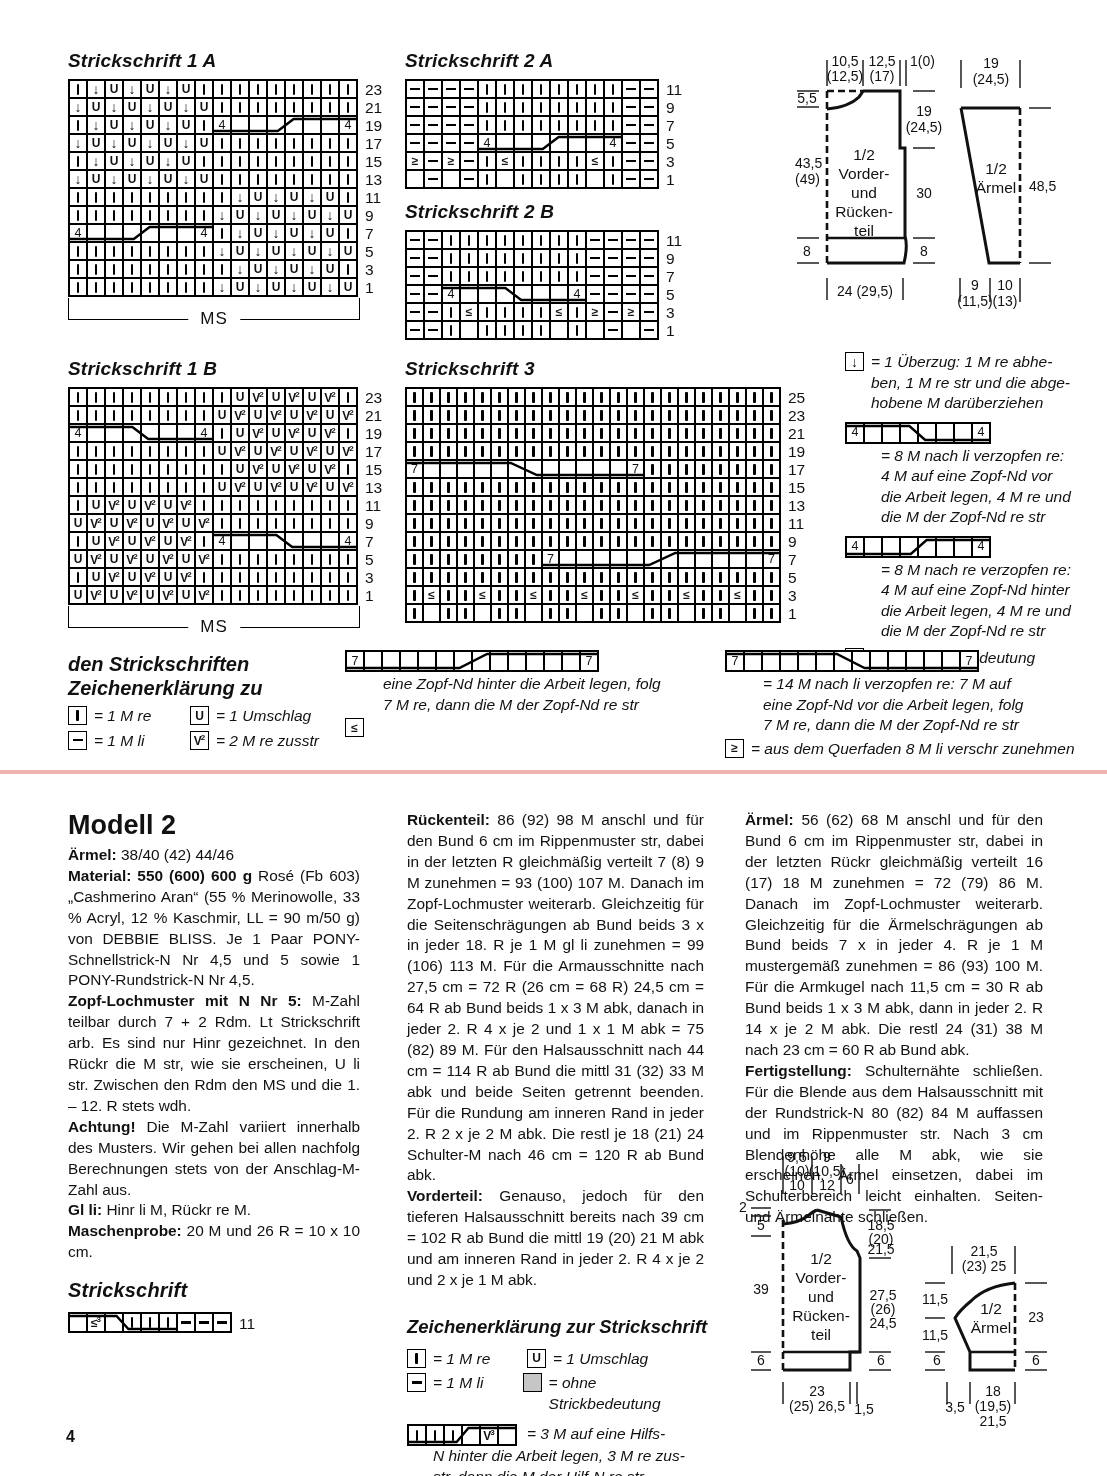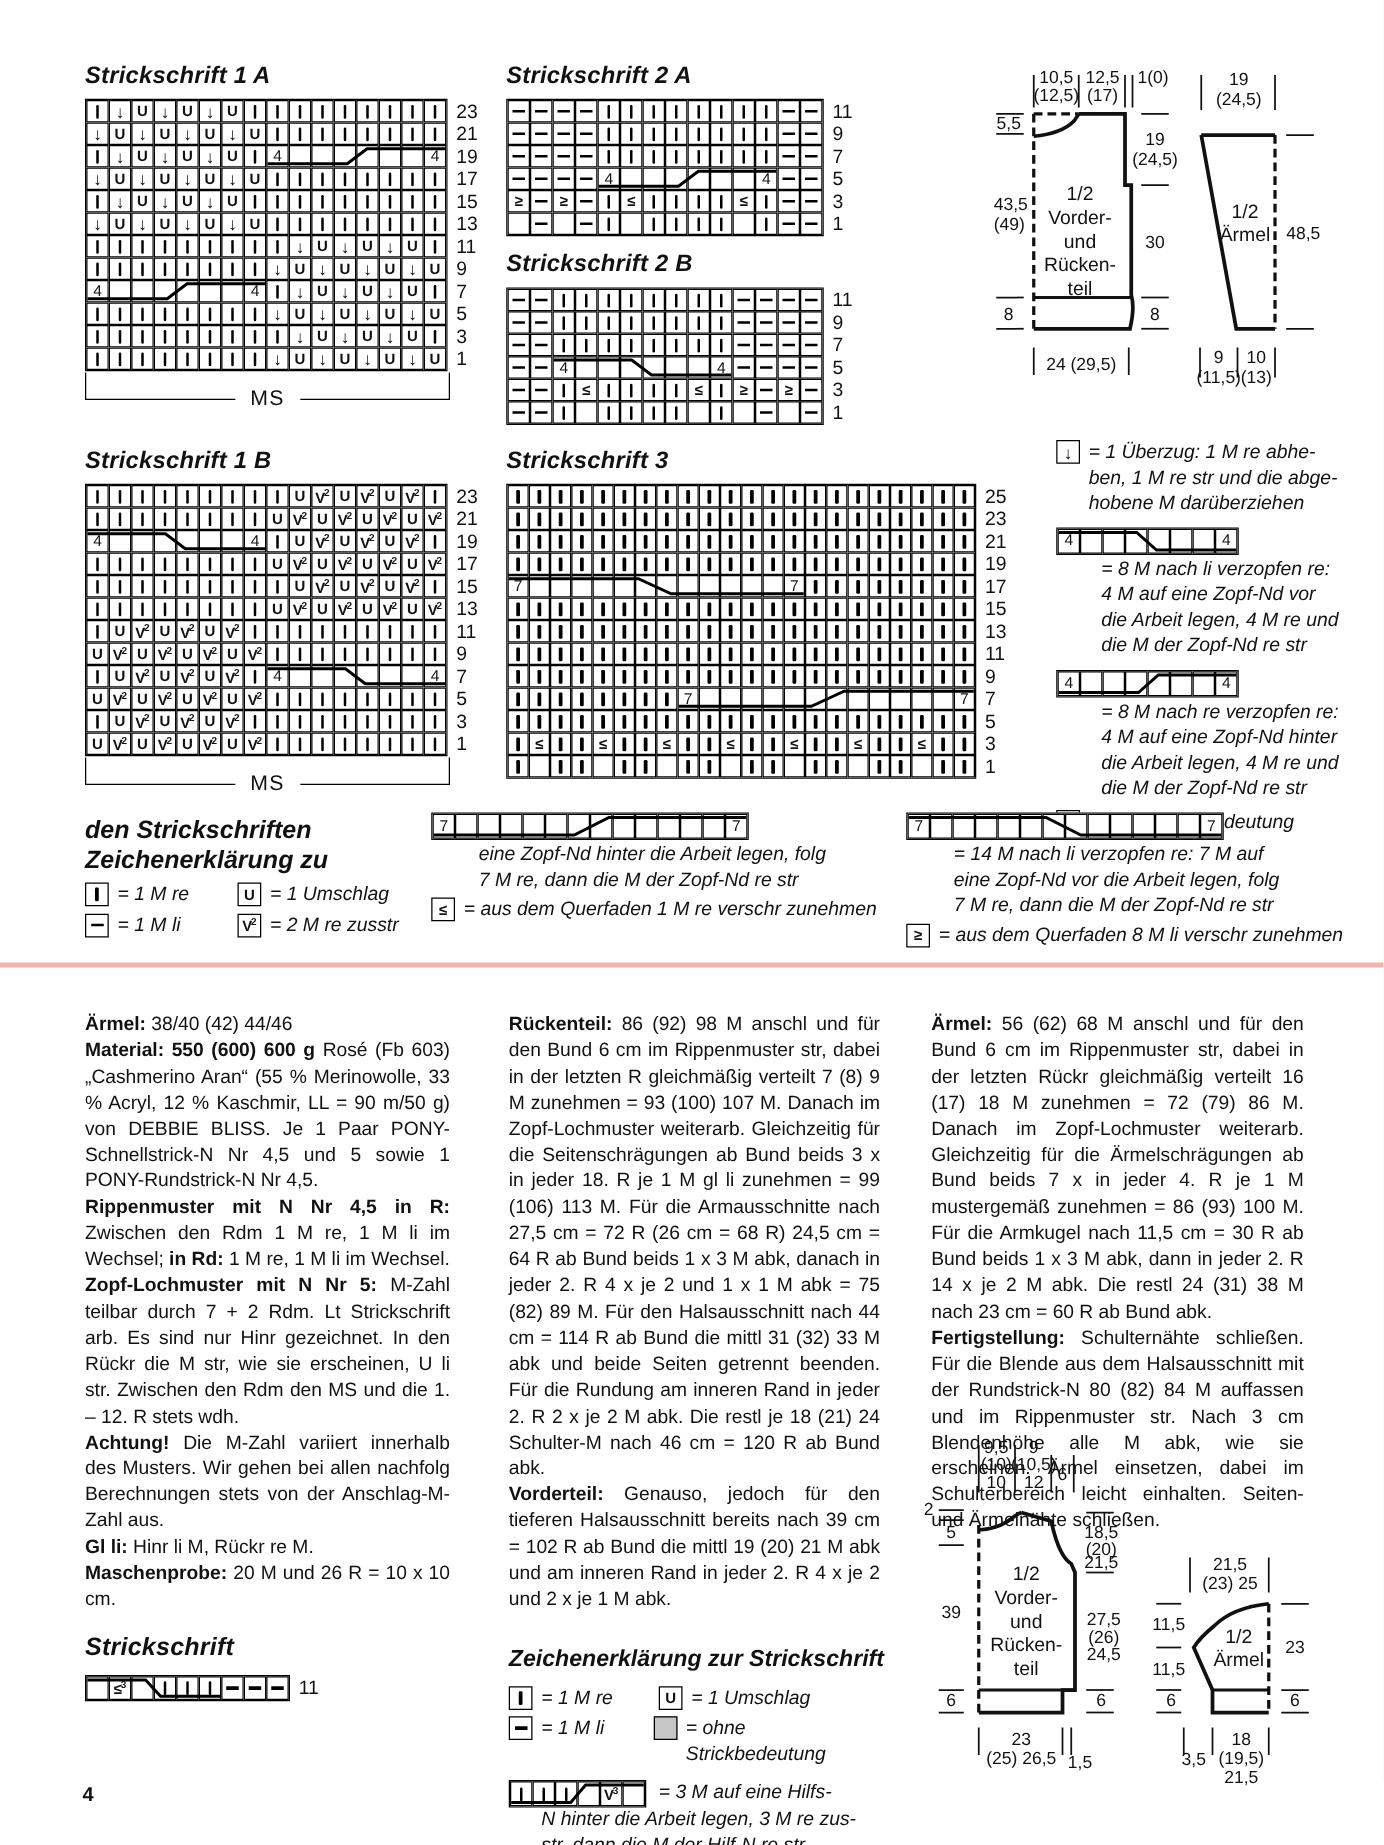--- a/index.html
+++ b/index.html
@@ -2845,21 +2845,20 @@
         </div>
       </div>
     <div class="ital" style="margin-left:38px;margin-top:2px">
       <div>eine Zopf-Nd hinter die Arbeit legen, folg</div>
       <div>7 M re, dann die M der Zopf-Nd re str</div>
     </div>
     <div class="lrow" style="margin-top:3px">
       <span class="box">
           <span class="st">≤</span>
         </span>
-      <span class="ital">= aus dem Querfaden 1 M re verschr zunehmen</span>
     </div>
   </div>
   <div class="abs" style="left:725px;top:650px;width:380px">
     <div class="chart">
         <div class="cgrid">
           <div class="crow">
             <div class="cable" style="width: 252px; height: 20px;">
               <div class="ccell" style="width: 18px; height: 20px;">
                 <span class="cl">7</span>
               </div>
@@ -2894,23 +2893,23 @@
       <span class="box">
           <span class="st">≥</span>
         </span>
       <span class="ital">= aus dem Querfaden 8 M li verschr zunehmen</span>
     </div>
   </div>
 
   <div class="divider" style="left:0;top:770px;width:1107px;height:4px"></div>
 
   <div class="abs" style="left:68px;top:810px;width:292px">
+    <h1 class="h-model">Modell 2</h1>
     <p class="para"><b>Ärmel:</b> 38/40 (42) 44/46</p>
     <p class="para"><b>Material: 550 (600) 600 g</b> Rosé (Fb 603) „Cashmerino Aran“ (55 % Merinowolle, 33 % Acryl, 12 % Kaschmir, LL = 90 m/50 g) von DEBBIE BLISS. Je 1 Paar PONY-Schnellstrick-N Nr 4,5 und 5 sowie 1 PONY-Rundstrick-N Nr 4,5.</p>
-    <p class="para"><b>Rippenmuster mit N Nr 4,5 in R:</b> Zwischen den Rdm 1 M re, 1 M li im Wechsel; <b>in Rd:</b> 1 M re, 1 M li im Wechsel.</p>
     <p class="para"><b>Zopf-Lochmuster mit N Nr 5:</b> M-Zahl teilbar durch 7 + 2 Rdm. Lt Strickschrift arb. Es sind nur Hinr gezeichnet. In den Rückr die M str, wie sie erscheinen, U li str. Zwischen den Rdm den MS und die 1. – 12. R stets wdh.</p>
     <p class="para"><b>Achtung!</b> Die M-Zahl variiert innerhalb des Musters. Wir gehen bei allen nachfolg Berechnungen stets von der Anschlag-M-Zahl aus.</p>
     <p class="para"><b>Gl li:</b> Hinr li M, Rückr re M.</p>
     <p class="para"><b>Maschenprobe:</b> 20 M und 26 R = 10 x 10 cm.</p>
     <div class="ctitle" style="margin-top:16px;font-size:20px">Strickschrift</div>
     <div style="position:relative;margin-top:10px">
       <div class="chart">
           <div class="cgrid">
             <div class="crow">
               <div class="cable" style="width: 108px; height: 19px;">

